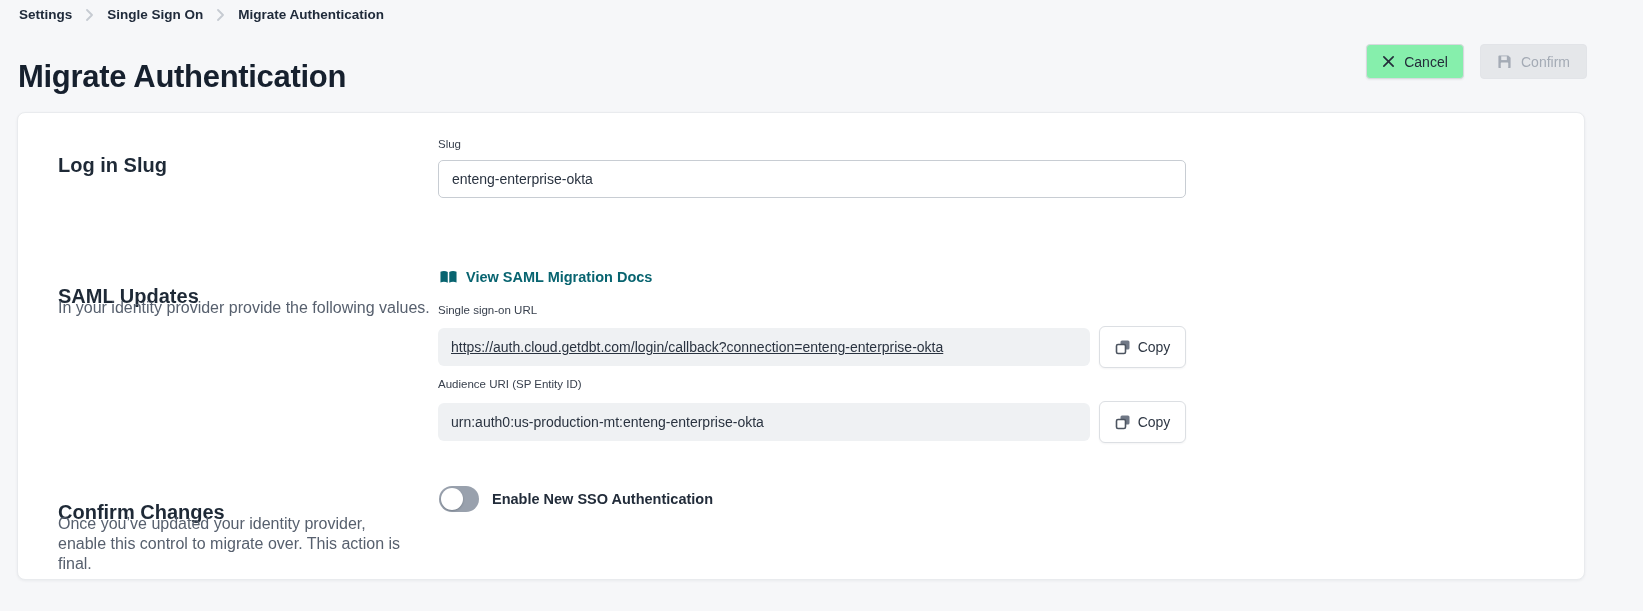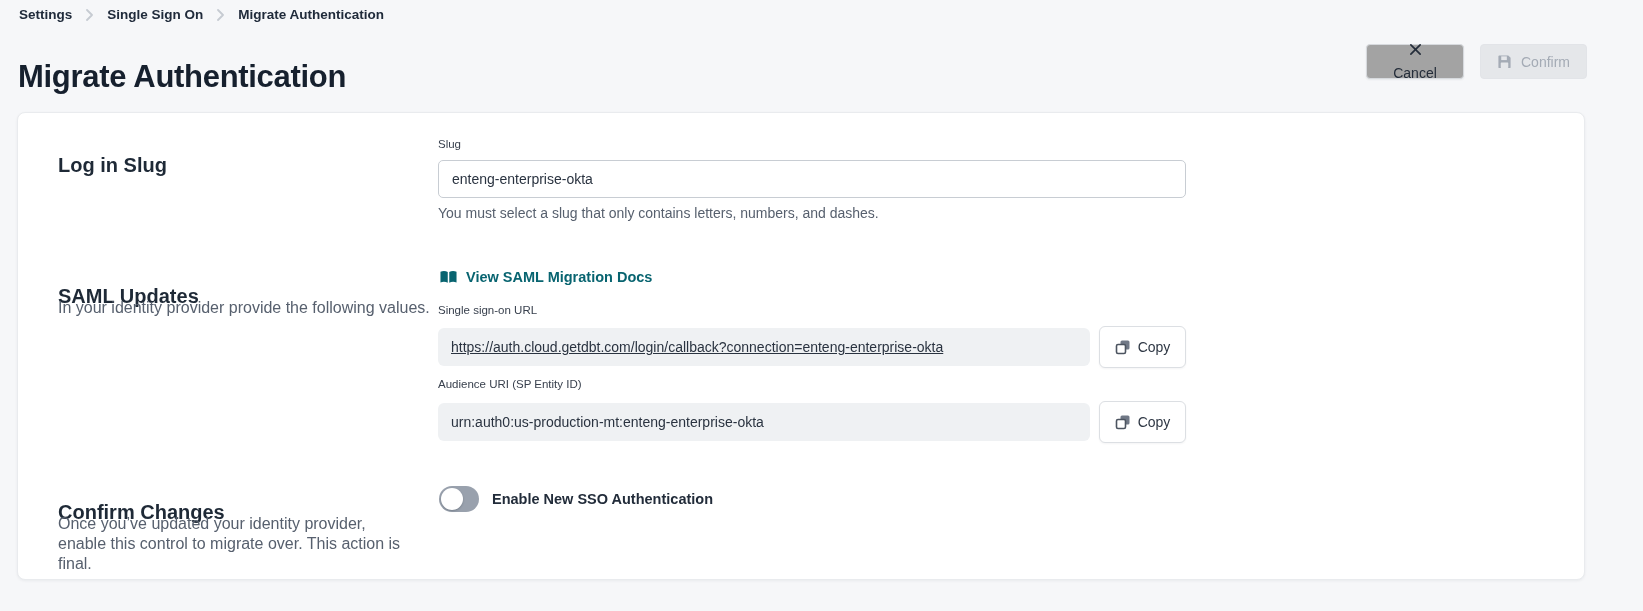--- a/index.html
+++ b/index.html
@@ -21,23 +21,22 @@
     position:absolute; left:18px; top:38px;
     font-size:31px; font-weight:bold; color:#16202e; letter-spacing:-0.3px;
   }
   .header-actions { position:absolute; top:44px; right:56px; display:flex; gap:16px; }
   .btn {
     height:35px; box-sizing:border-box; border-radius:4px;
     display:inline-flex; align-items:center; justify-content:center; gap:9px;
     font-size:14px; font-family:inherit; cursor:pointer; padding:0 14px;
   }
   .btn-cancel {
-    width:98px; background:#a3a3a3; border:1px solid #d7dade; color:#242d3a;
+    width:98px; background:#86efac; border:1px solid #d7dade; color:#242d3a;
     box-shadow:0 1px 2px rgba(30,40,60,0.07);
-    flex-direction:column;
   }
   .btn-confirm {
     width:107px; background:#e5e7ea; border:1px solid #e2e4e8; color:#a4abb5;
     cursor:default;
   }
   
   .card {
     position:absolute; left:17px; top:112px; width:1568px; height:468px;
     box-sizing:border-box; background:#ffffff; border:1px solid #e9ebee;
     border-radius:8px; box-shadow:0 1px 3px rgba(25,35,50,0.06);
@@ -139,21 +138,20 @@
     </span>
     <span>Confirm</span>
   </button>
 </div>
 
 <section class="card">
 
   <h2 class="section-heading heading-1">Log in Slug</h2>
   <label class="small-label slug-label">Slug</label>
   <input class="slug-input" type="text" value="enteng-enterprise-okta" style="">
-  <div class="helper-text">You must select a slug that only contains letters, numbers, and dashes.</div>
 
   <h2 class="section-heading heading-2">SAML Updates</h2>
   <div class="section-sub sub-2">In your identity provider provide the following values.</div>
 
   <a class="docs-link">
     <span class="icon">
       <svg width="17" height="14" viewBox="0 0 18 14" fill="#086470">
         <path d="M0.5 1.5 C3 0.2 6 0.4 8.2 1.7 V13 C6 11.8 3 11.6 0.5 12.8 Z"></path>
         <path d="M17.5 1.5 C15 0.2 12 0.4 9.8 1.7 V13 C12 11.8 15 11.6 17.5 12.8 Z"></path>
       </svg>

